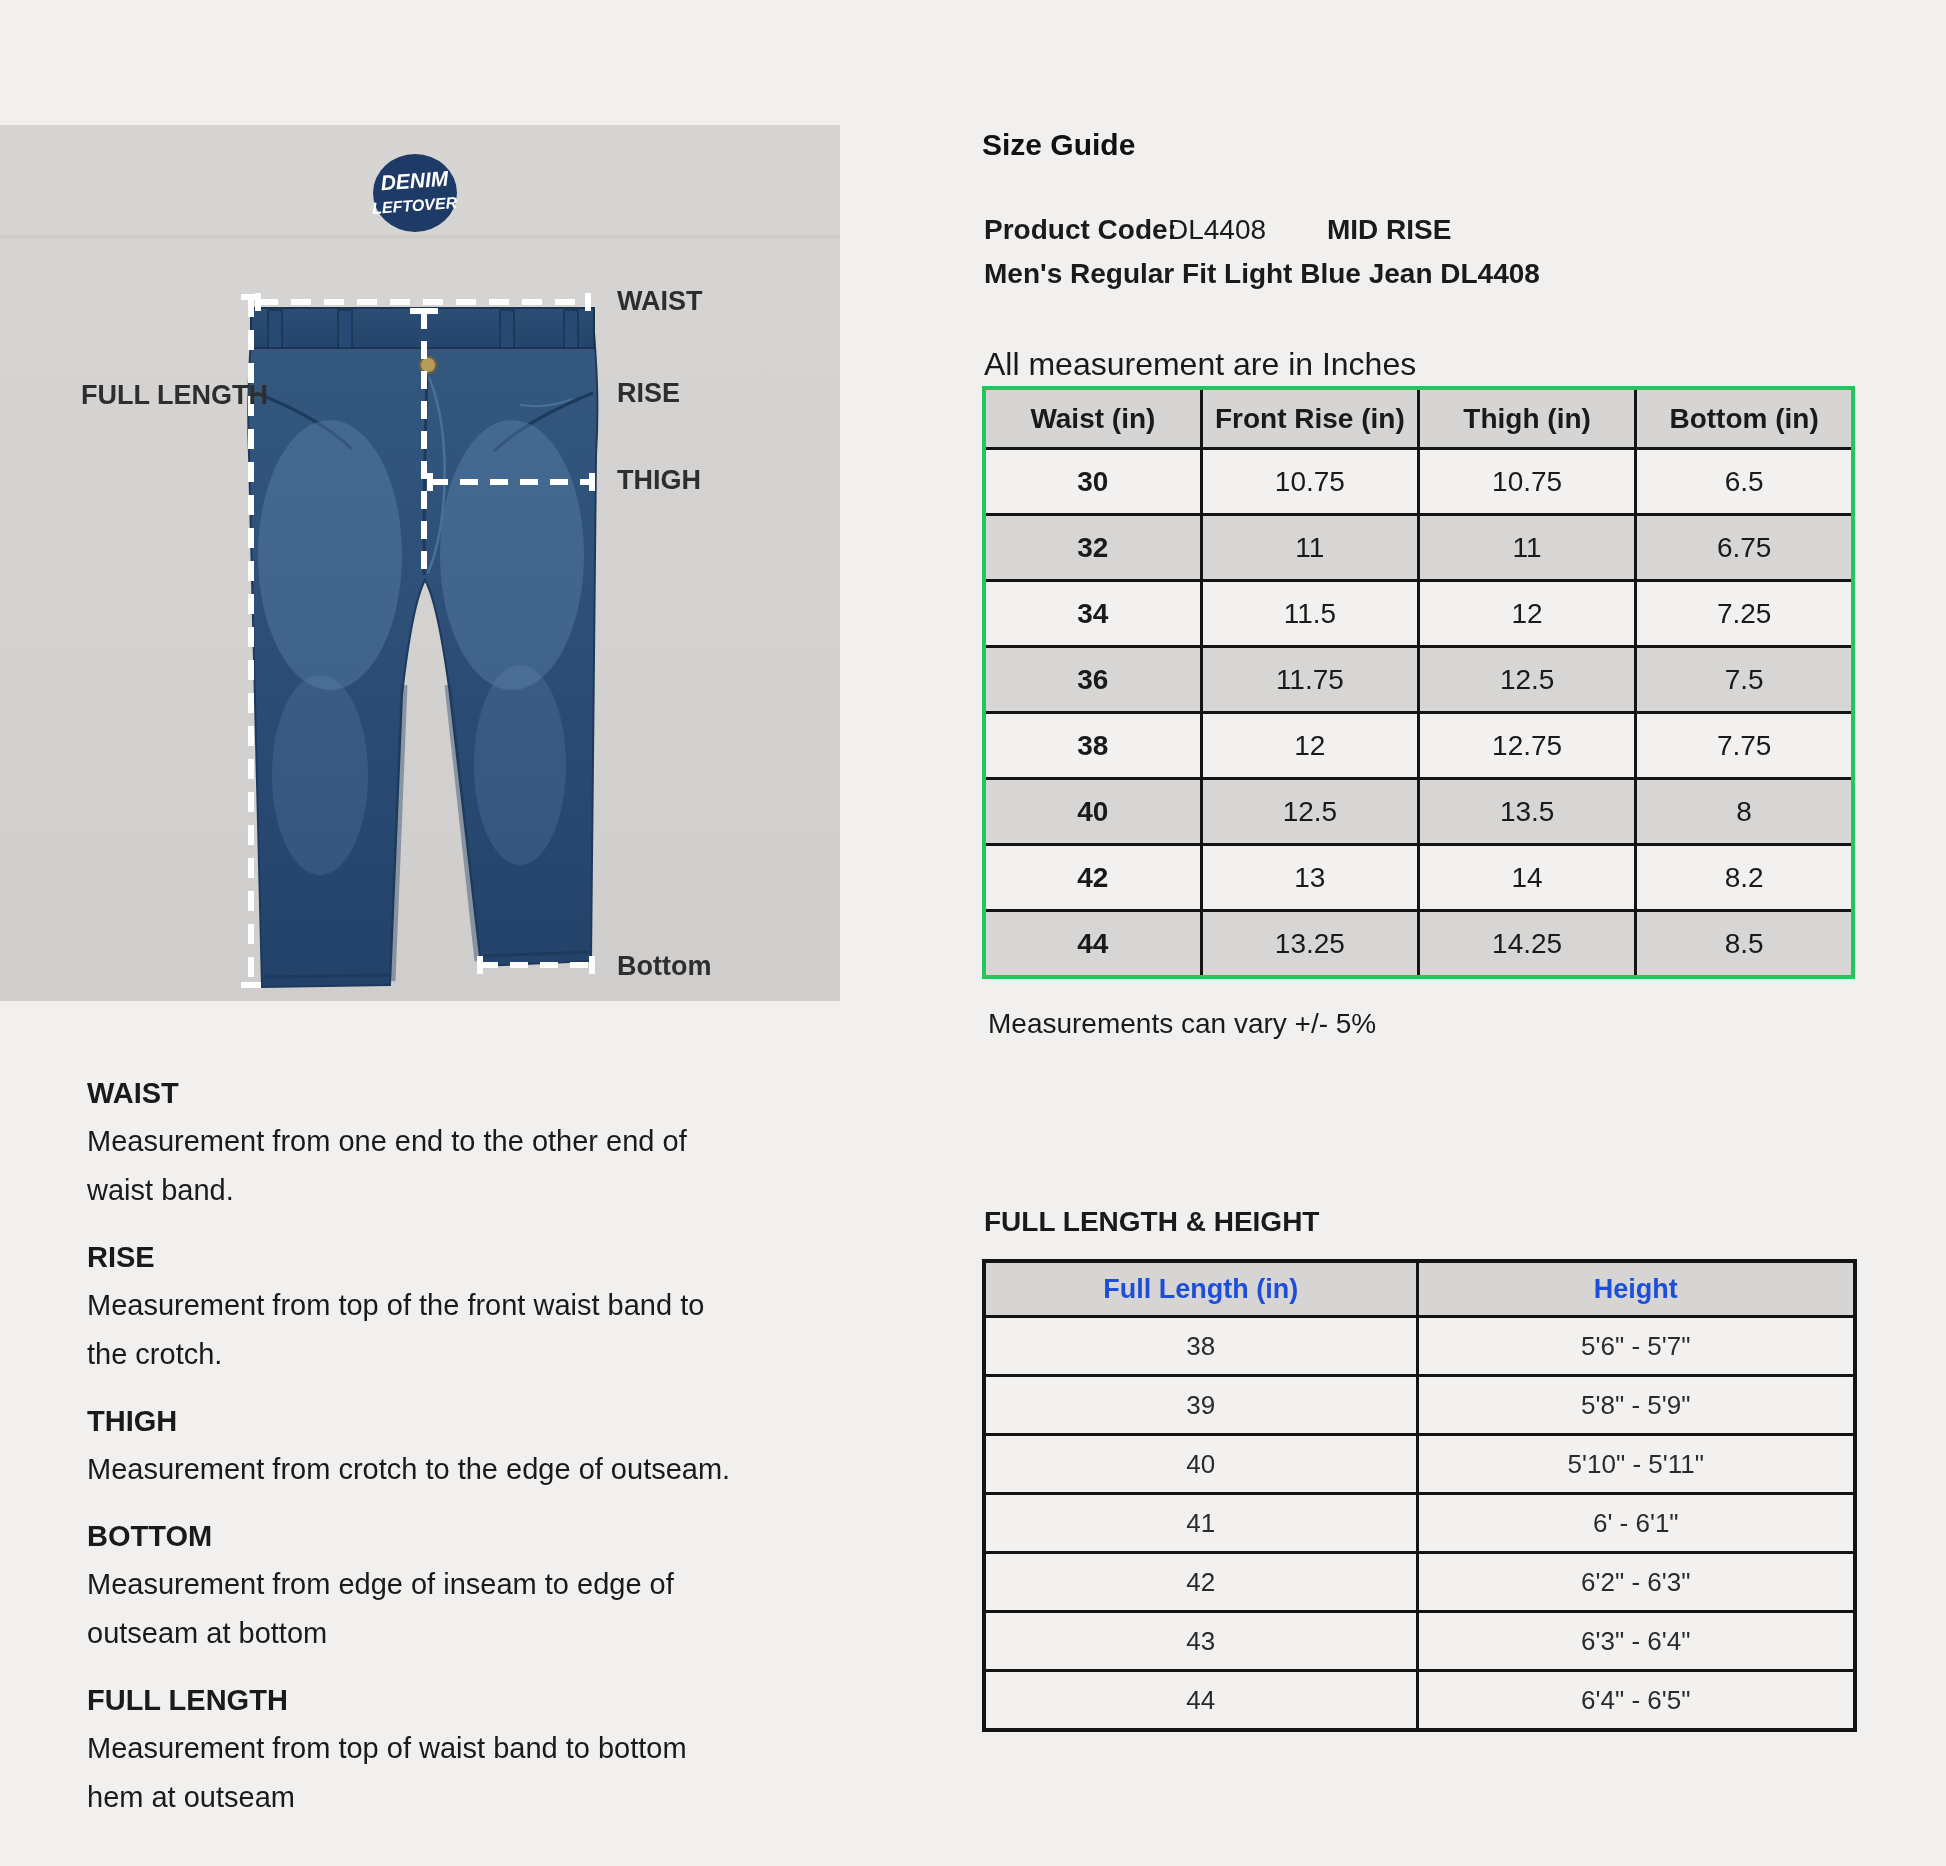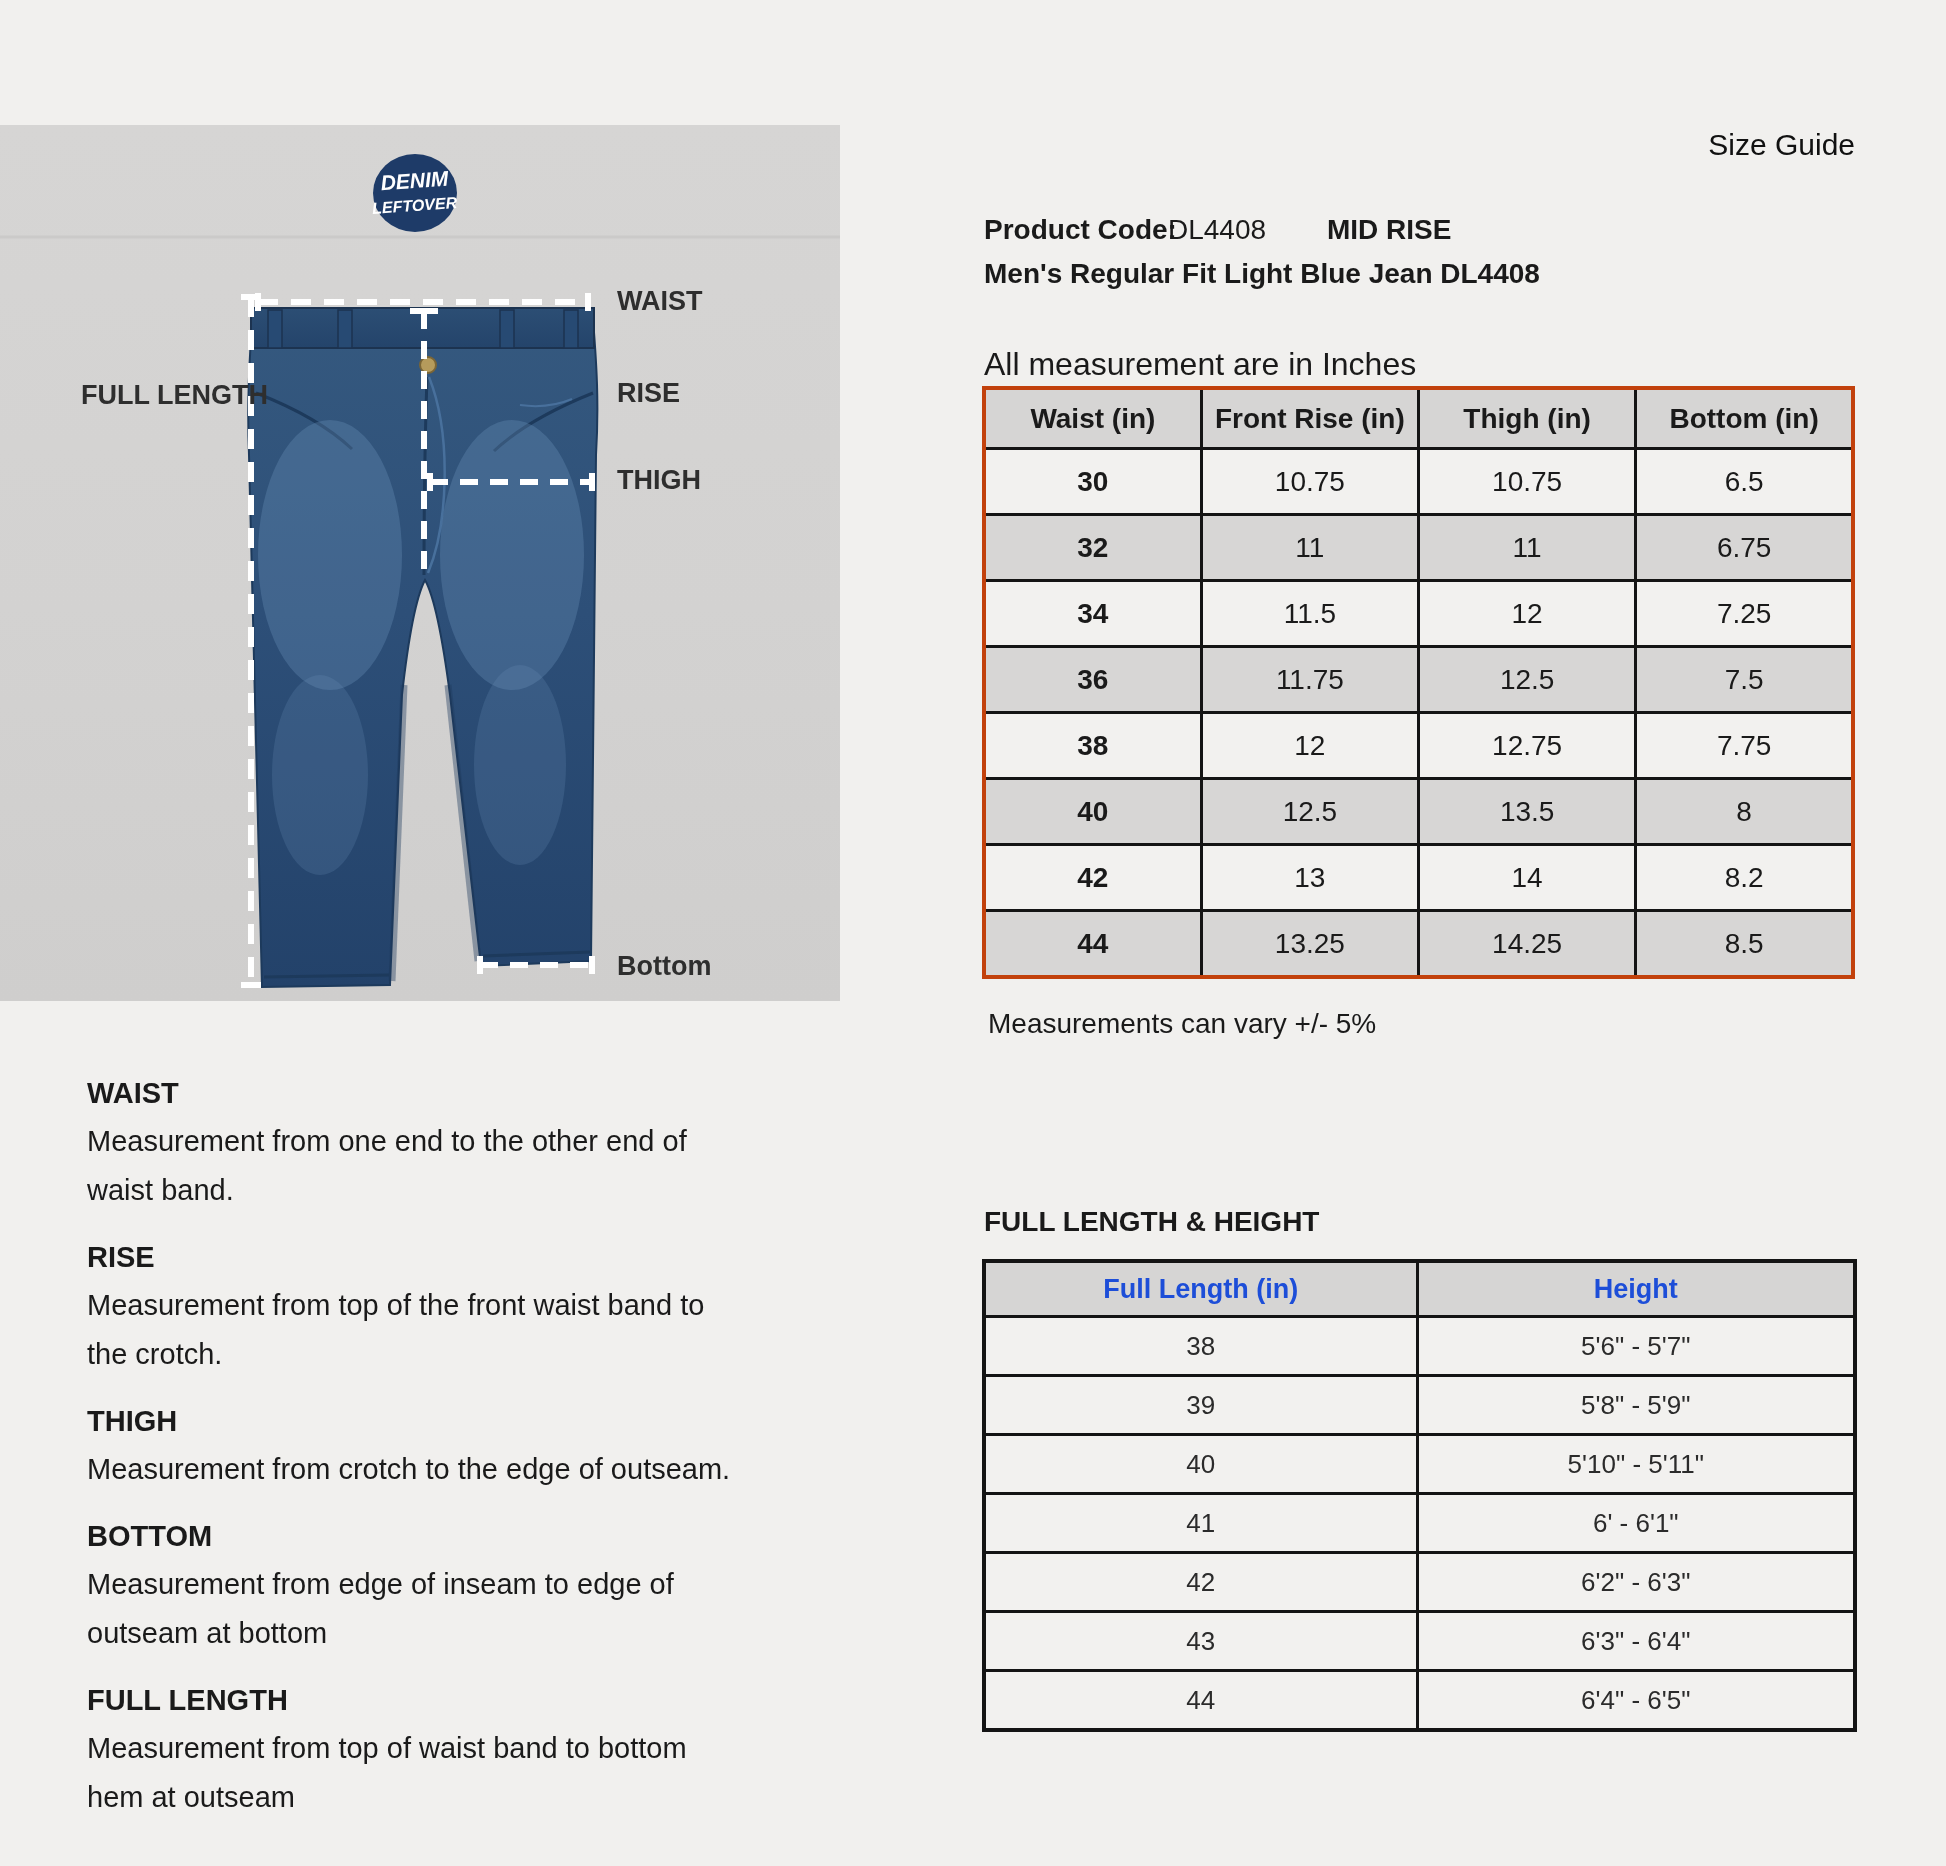--- a/index.html
+++ b/index.html
@@ -15,21 +15,21 @@
 
   
   #photo-panel{
     left:0;top:125px;width:840px;height:876px;
     background:linear-gradient(#d6d5d4 0%, #d3d2d1 55%, #cfcecd 100%);
   }
 
   
   #size-guide-title{
     left:982px;top:128px;width:873px;
-    text-align:right;font-size:30px;font-weight:normal;color:#111;
+    text-align:left;font-size:30px;font-weight:bold;color:#111;
   }
   .prod-line{top:214px;font-size:28px;white-space:nowrap;}
   #product-code-label{left:984px;font-weight:bold;}
   #product-code-value{left:1168px;}
   #rise-type{left:1327px;font-weight:bold;}
   #product-name{left:984px;top:258px;font-size:28px;font-weight:bold;white-space:nowrap;text-align:center;}
   #units-note{left:984px;top:346px;font-size:32px;}
   #variance-note{left:988px;top:1008px;font-size:28px;}
   #lh-heading{left:984px;top:1206px;font-size:28px;font-weight:bold;}
 
@@ -37,21 +37,21 @@
   table{border-collapse:collapse;table-layout:fixed;background:#f2f1ef;}
   #size-table{left:982px;top:386px;width:873px;}
   #size-table th,#size-table td{
     border:3px solid #141414;text-align:center;vertical-align:middle;
     font-size:28px;padding:0;
   }
   #size-table th{height:57px;background:#d6d5d4;font-weight:bold;}
   #size-table td{height:63px;background:#f2f1ef;}
   #size-table tbody tr:nth-child(even) td{background:#d7d6d5;}
   #size-table td:first-child{font-weight:bold;}
-  #size-table{border:4px solid #c2410c;}
+  #size-table{border:4px solid #22c55e;}
 
   #lh-table{left:982px;top:1259px;width:875px;border:4px solid #141414;}
   #lh-table th,#lh-table td{
     border:3px solid #141414;text-align:center;vertical-align:middle;padding:0;color:#2b2b2b;
   }
   #lh-table th{height:52px;background:#d6d5d4;font-weight:bold;font-size:27px;color:#1d4ed8;}
   #lh-table td{height:56px;background:#f2f1ef;font-size:26px;}
   #lh-table col.c1{width:433px;}
 
   

